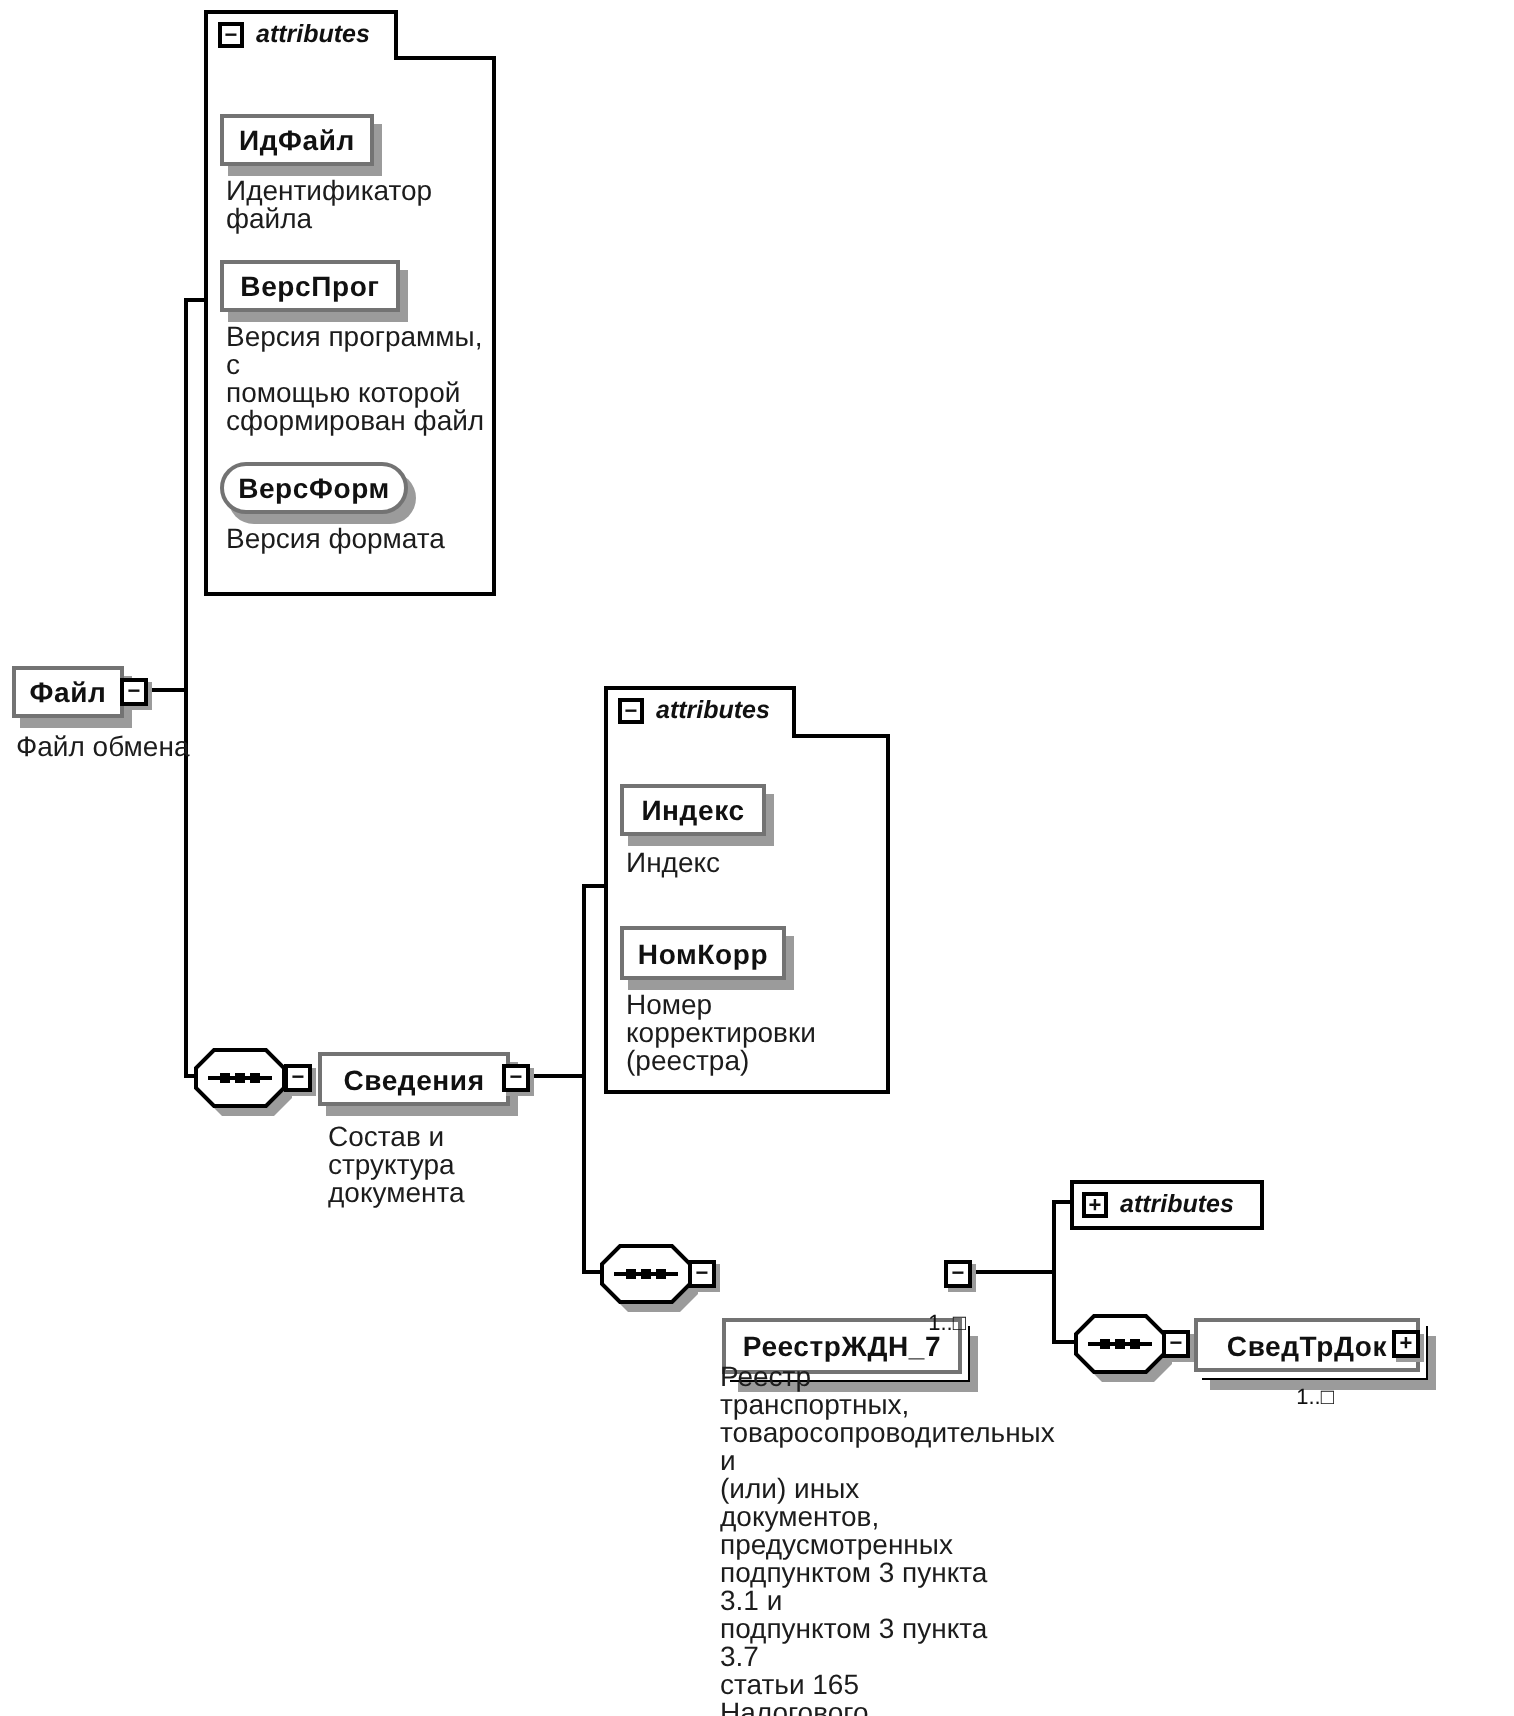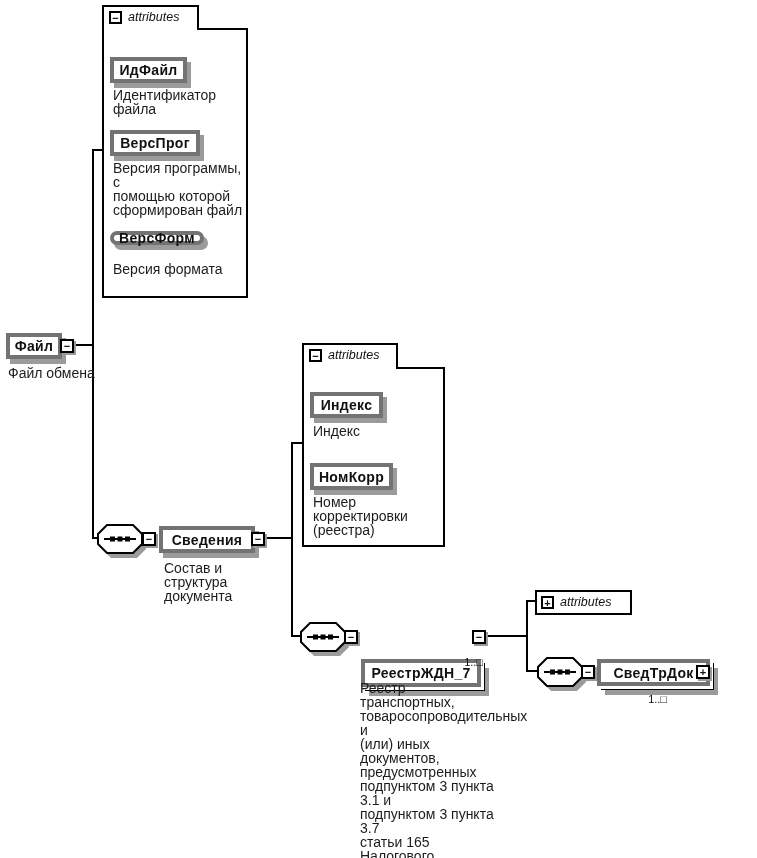--- a/index.html
+++ b/index.html
@@ -2,41 +2,41 @@
 <html><head>
 <meta charset="utf-8">
 <style>
   html,body{margin:0;padding:0;background:#ffffff;}
   .canvas{
     position:relative;width:757px;height:858px;background:#ffffff;
     font-family:"Liberation Sans",sans-serif;color:#111;overflow:hidden;
   }
   svg.wires{position:absolute;left:0;top:0;}
   .ebox{
-    position:absolute;box-sizing:border-box;background:#fff;border:4px solid #737373;
+    position:absolute;box-sizing:border-box;background:#fff;border:2px solid #737373;
     display:flex;align-items:center;justify-content:center;
     font-weight:bold;font-size:14px;letter-spacing:.3px;
     box-shadow:4px 5px 0 #9b9b9b;z-index:3;
   }
   .ebox.repeat{
     box-shadow:3px 3px 0 #fff,4px 4px 0 #000,8px 9px 0 #9b9b9b;
   }
   .conn{
     position:absolute;box-sizing:border-box;width:14px;height:14px;background:#fff;
     border:2px solid #000;display:flex;align-items:center;justify-content:center;
     font-weight:bold;font-size:11px;line-height:10px;
     box-shadow:2px 2px 0 #9b9b9b;z-index:4;cursor:pointer;
   }
   .toggle{
     position:absolute;box-sizing:border-box;width:13px;height:13px;background:#fff;
     border:2px solid #000;display:flex;align-items:center;justify-content:center;
     font-weight:bold;font-size:11px;line-height:10px;z-index:4;cursor:pointer;
   }
   .attr-label{
-    position:absolute;font-style:italic;font-weight:normal;font-size:12.5px;z-index:4;
+    position:absolute;font-style:italic;font-weight:bold;font-size:12.5px;z-index:4;
   }
   .attr-collapsed{
     position:absolute;box-sizing:border-box;background:#fff;border:2px solid #000;z-index:3;
   }
   .anno{
     position:absolute;font-size:14px;line-height:14px;color:#1c1c1c;
     white-space:pre-line;z-index:3;
   }
   .occ{
     position:absolute;font-size:11px;color:#111;z-index:3;
@@ -100,21 +100,21 @@
   <div class="attr-label" style="left:128px;top:10px;">attributes</div>
 
   <div class="ebox" style="left:110px;top:57px;width:77px;height:26px;">ИдФайл</div>
   <div class="anno" style="left:113px;top:88px;width:140px;">Идентификатор файла</div>
 
   <div class="ebox" style="left:110px;top:130px;width:90px;height:26px;">ВерсПрог</div>
   <div class="anno" style="left:113px;top:161px;width:130px;">Версия программы, с
 помощью которой
 сформирован файл</div>
 
-  <div class="ebox" style="left:110px;top:231px;width:94px;height:14px;border-radius:13px;">ВерсФорм</div>
+  <div class="ebox" style="left:110px;top:231px;width:94px;height:26px;border-radius:13px;">ВерсФорм</div>
   <div class="anno" style="left:113px;top:262px;width:130px;">Версия формата</div>
 
   <div class="ebox" style="left:6px;top:333px;width:56px;height:26px;">Файл</div>
   <div class="conn" style="left:60px;top:339px;">−</div>
   <div class="anno" style="left:8px;top:366px;width:90px;">Файл обмена</div>
 
   <div class="conn" style="left:142px;top:532px;">−</div>
   <div class="ebox" style="left:159px;top:526px;width:96px;height:27px;">Сведения</div>
   <div class="conn" style="left:251px;top:532px;">−</div>
   <div class="anno" style="left:164px;top:561px;width:120px;">Состав и структура

